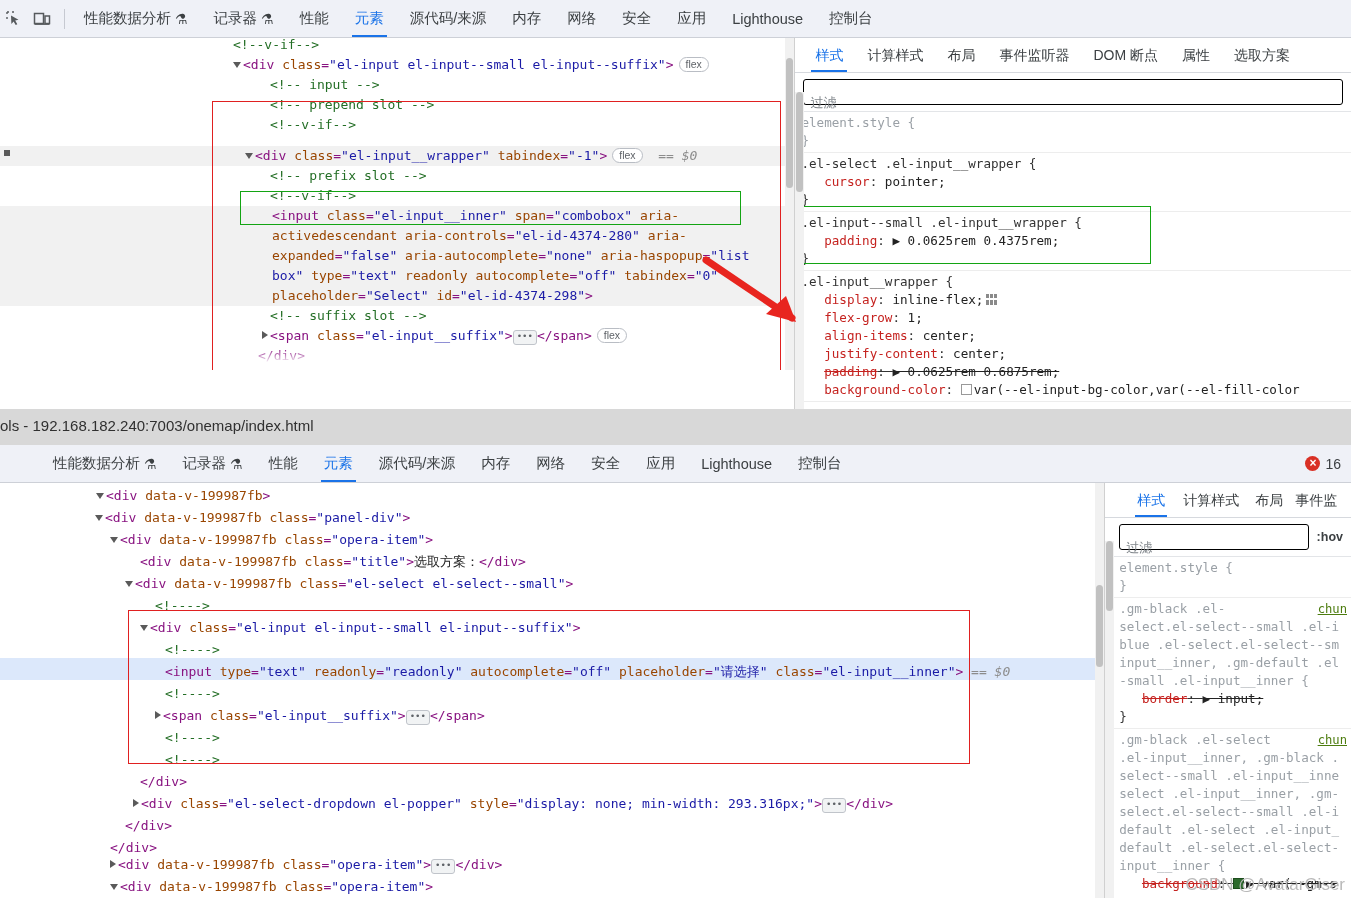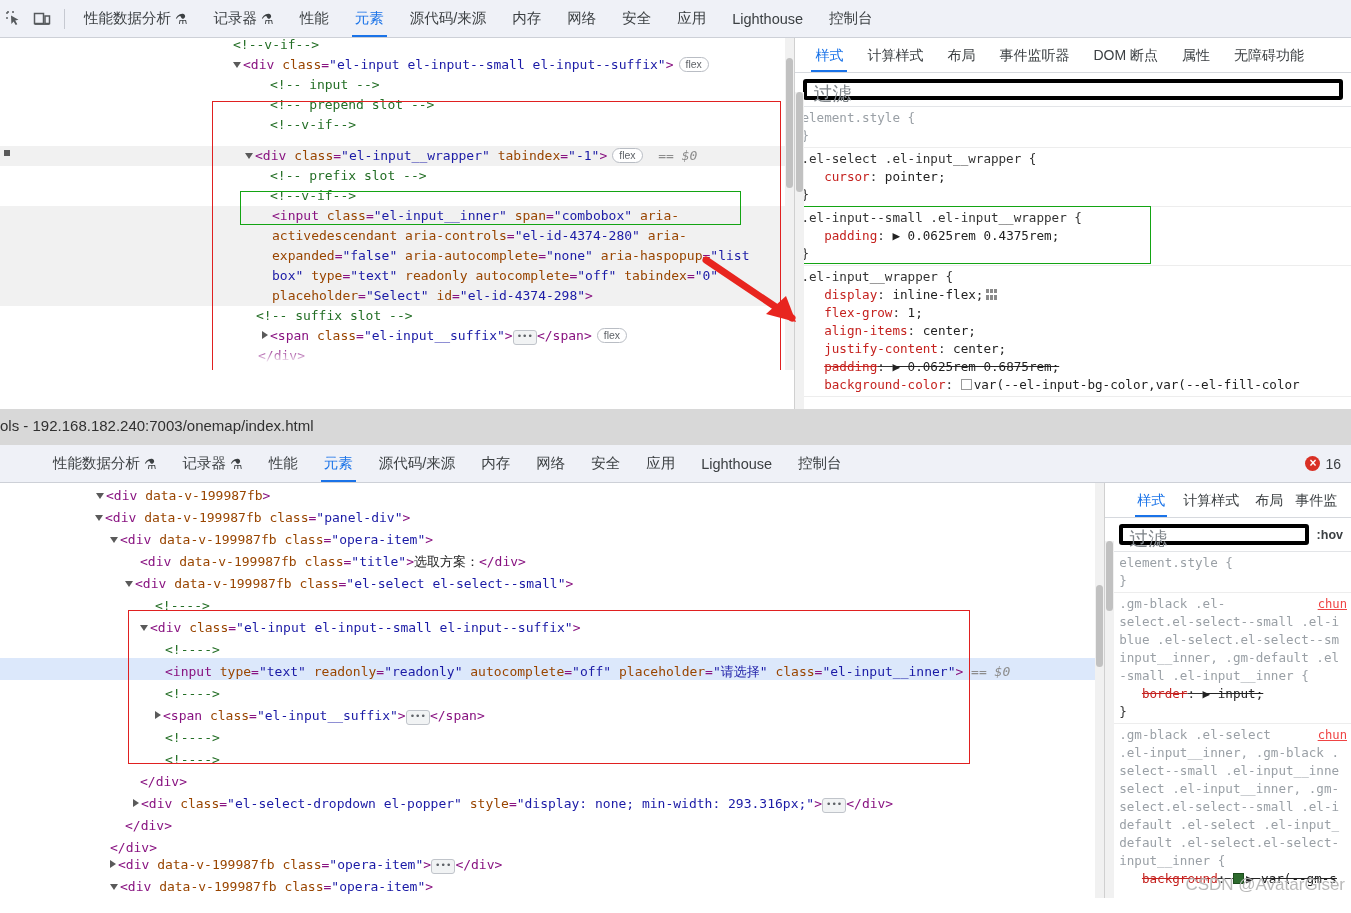--- a/index.html
+++ b/index.html
@@ -98,22 +98,22 @@
     display:flex;align-items:center;height:34px;border-bottom:1px solid #d6d9de;
     background:#fff;padding-left:8px;gap:0;
   }
   .st-tab{
     font-size:14px;color:#3c4043;padding:0 12px;height:34px;line-height:34px;position:relative;white-space:nowrap;
   }
   .st-tab.sel{color:#1a73e8;}
   .st-tab.sel::after{content:"";position:absolute;left:8px;right:8px;bottom:0;height:2px;background:#1a73e8;}
   .filterbar{display:flex;align-items:center;gap:8px;padding:6px 8px;border-bottom:1px solid #e3e5e8;background:#fff;}
   .filter-input{
-    flex:1;height:21px;border:4px solid #000000;border-radius:3px;background:#fff;
-    font-size:19px;color:#80868b;padding:0 6px;line-height:21px;box-sizing:border-box;
+    flex:1;height:21px;border:1px solid #000000;border-radius:3px;background:#fff;
+    font-size:13px;color:#80868b;padding:12px 6px;line-height:21px;box-sizing:border-box;
     font-family:"Liberation Sans",sans-serif;
   }
   .hovbtn{font-size:12.5px;font-weight:bold;color:#3c4043;white-space:nowrap;}
   .rule{
     padding:2px 0 2px 6px;border-bottom:1px solid #ededed;position:relative;
     font-family:"DejaVu Sans Mono","Liberation Mono",monospace;font-size:12.6px;line-height:18px;
     color:#333;white-space:pre-wrap;
   }
   .sel-gray{color:#9aa0a6;}
   .prop{color:#c5221f;}
@@ -128,21 +128,21 @@
     display:inline-block;width:11px;height:11px;vertical-align:-1px;margin-left:3px;
     background:
       linear-gradient(#8a8a8a,#8a8a8a) 0 0/3px 4px no-repeat,
       linear-gradient(#8a8a8a,#8a8a8a) 4px 0/3px 4px no-repeat,
       linear-gradient(#8a8a8a,#8a8a8a) 8px 0/3px 4px no-repeat,
       linear-gradient(#8a8a8a,#8a8a8a) 0 6px/3px 5px no-repeat,
       linear-gradient(#8a8a8a,#8a8a8a) 4px 6px/3px 5px no-repeat,
       linear-gradient(#8a8a8a,#8a8a8a) 8px 6px/3px 5px no-repeat;
   }
   .chunk-link{
-    position:absolute;right:4px;top:2px;font-size:12.2px;color:#ef4444;
+    position:absolute;right:4px;top:2px;font-size:12.2px;color:#4d7c0f;
     text-decoration:underline;font-family:"DejaVu Sans Mono","Liberation Mono",monospace;
   }
 
   
   .vscroll{position:absolute;width:9px;background:#f1f1f1;}
   .vscroll .thumb{position:absolute;left:1px;width:7px;background:#c1c1c1;border-radius:4px;}
 
   .watermark{
     position:absolute;right:6px;bottom:18px;font-size:17px;color:#b9b9b9;
     font-family:"Liberation Sans",sans-serif;white-space:nowrap;
@@ -233,21 +233,21 @@
 
       <div class="code" style="position:absolute;left:270px;top:128px;"><span class="t-cmt">&lt;!-- prefix slot --&gt;</span></div>
       <div class="code" style="position:absolute;left:270px;top:148px;"><span class="t-cmt">&lt;!--v-if--&gt;</span></div>
 
       <div class="code" style="position:absolute;left:272px;top:168px;"><span class="t-tag">&lt;input </span><span class="t-attr">class</span><span class="t-punc">=</span><span class="t-val">"<span>el-input__inner</span>"</span> <span class="t-attr">span</span><span class="t-punc">=</span><span class="t-val">"<span>combobox</span>"</span> <span class="t-attr">aria-</span></div>
       <div class="code" style="position:absolute;left:272px;top:188px;"><span class="t-attr">activedescendant aria-controls</span><span class="t-punc">=</span><span class="t-val">"<span>el-id-4374-280</span>"</span> <span class="t-attr">aria-</span></div>
       <div class="code" style="position:absolute;left:272px;top:208px;"><span class="t-attr">expanded</span><span class="t-punc">=</span><span class="t-val">"<span>false</span>"</span> <span class="t-attr">aria-autocomplete</span><span class="t-punc">=</span><span class="t-val">"<span>none</span>"</span> <span class="t-attr">aria-haspopup</span><span class="t-punc">=</span><span class="t-val">"list</span></div>
       <div class="code" style="position:absolute;left:272px;top:228px;"><span class="t-val">box"</span> <span class="t-attr">type</span><span class="t-punc">=</span><span class="t-val">"<span>text</span>"</span> <span class="t-attr">readonly autocomplete</span><span class="t-punc">=</span><span class="t-val">"<span>off</span>"</span> <span class="t-attr">tabindex</span><span class="t-punc">=</span><span class="t-val">"<span>0</span>"</span></div>
       <div class="code" style="position:absolute;left:272px;top:248px;"><span class="t-attr">placeholder</span><span class="t-punc">=</span><span class="t-val">"<span>Select</span>"</span> <span class="t-attr">id</span><span class="t-punc">=</span><span class="t-val">"<span>el-id-4374-298</span>"</span><span class="t-tag">&gt;</span></div>
 
-      <div class="code" style="position:absolute;left:256px;top:268px;"><span class="t-cmt">&lt;!-- suffix slot --&gt;</span></div>
+      <div class="code" style="position:absolute;left:270px;top:268px;"><span class="t-cmt">&lt;!-- suffix slot --&gt;</span></div>
 
       <div class="code" style="position:absolute;left:262px;top:288px;"><span class="tri right"></span><span class="t-tag">&lt;span </span><span class="t-attr">class</span><span class="t-punc">=</span><span class="t-val">"<span>el-input__suffix</span>"</span><span class="t-tag">&gt;</span><span class="ell">•••</span><span class="t-tag">&lt;/span&gt;</span><span class="badge-flex">flex</span></div>
 
       <div class="code" style="position:absolute;left:258px;top:308px;"><span class="t-tag">&lt;/div&gt;</span></div>
       <div class="code" style="position:absolute;left:270px;top:328px;"><span class="t-cmt">&lt;!-- append slot --&gt;</span></div>
       <div class="code" style="position:absolute;left:270px;top:348px;color:#236e25;"><span class="t-cmt">&lt;!--v-if--&gt;</span></div>
 
       <div style="position:absolute;left:4px;top:112px;width:6px;height:6px;background:#5a5a5a;"></div>
 
       <div style="position:absolute;left:0;bottom:0;width:795px;height:22px;background:linear-gradient(rgba(255,255,255,0),#fff 70%);"></div>
@@ -262,21 +262,21 @@
     </div>
 
     <div class="stylepane" style="width:556px;height:371px;">
       <div class="st-tabs">
         <div class="st-tab sel">样式</div>
         <div class="st-tab">计算样式</div>
         <div class="st-tab">布局</div>
         <div class="st-tab">事件监听器</div>
         <div class="st-tab">DOM 断点</div>
         <div class="st-tab">属性</div>
-        <div class="st-tab">无障碍功能</div>
+        <div class="st-tab">选取方案</div>
       </div>
       <div class="filterbar">
         <div class="filter-input">过滤</div>
       </div>
 
       <div class="rule"><span class="sel-gray">element.style {</span><br><span class="sel-gray">}</span></div>
 
       <div class="rule"><span>.el-select .el-input__wrapper {</span><br>   <span class="prop">cursor</span>: <span class="valu">pointer;</span><br><span>}</span></div>
 
       <div class="rule" style="position:relative;"><span>.el-input--small .el-input__wrapper {</span><br>   <span class="prop">padding</span>: <span class="valu">▶ 0.0625rem 0.4375rem;</span><br><span>}</span></div>

